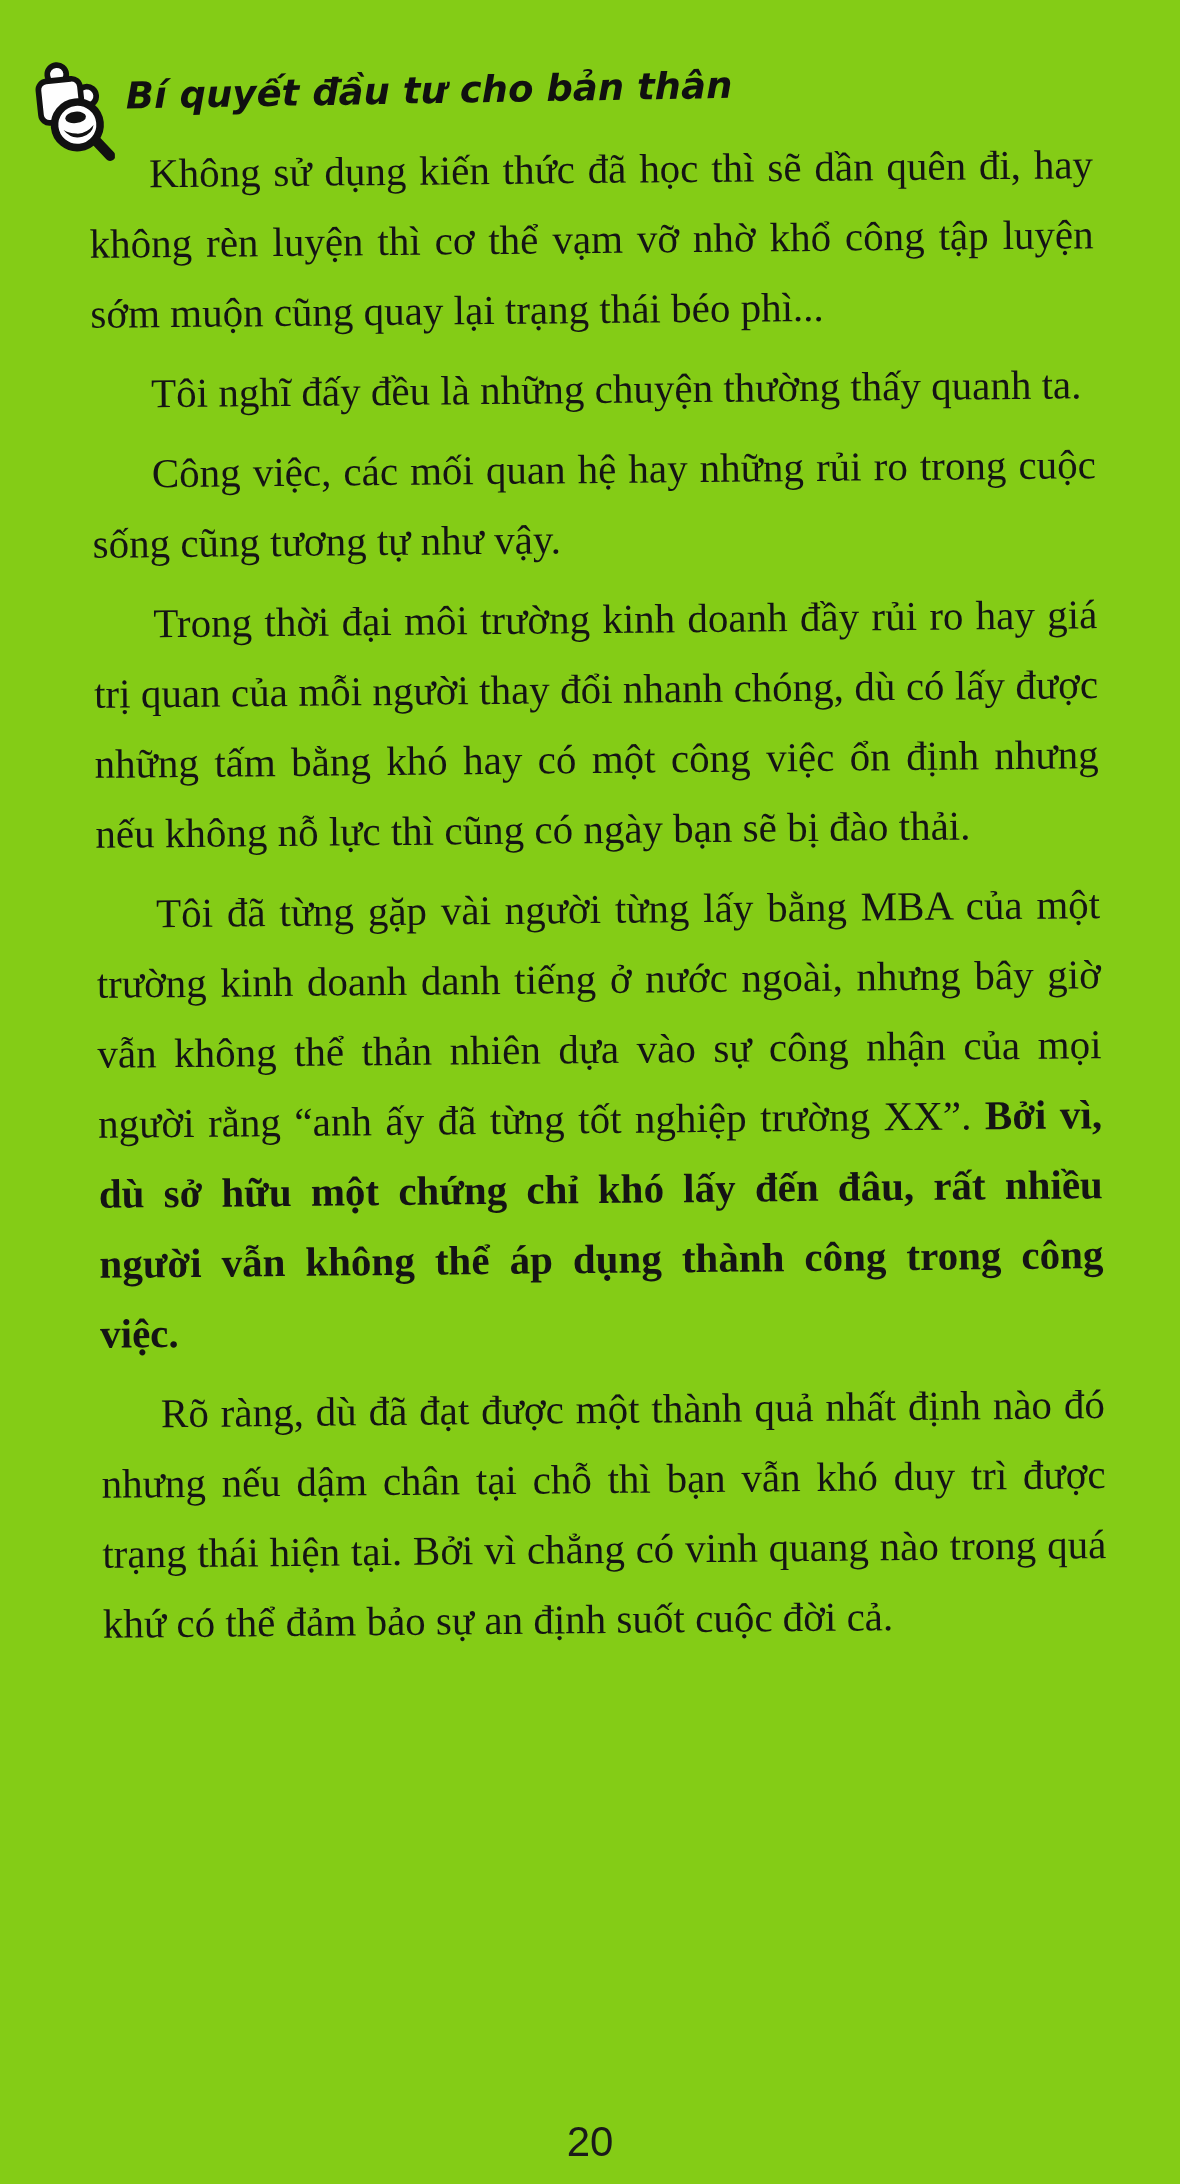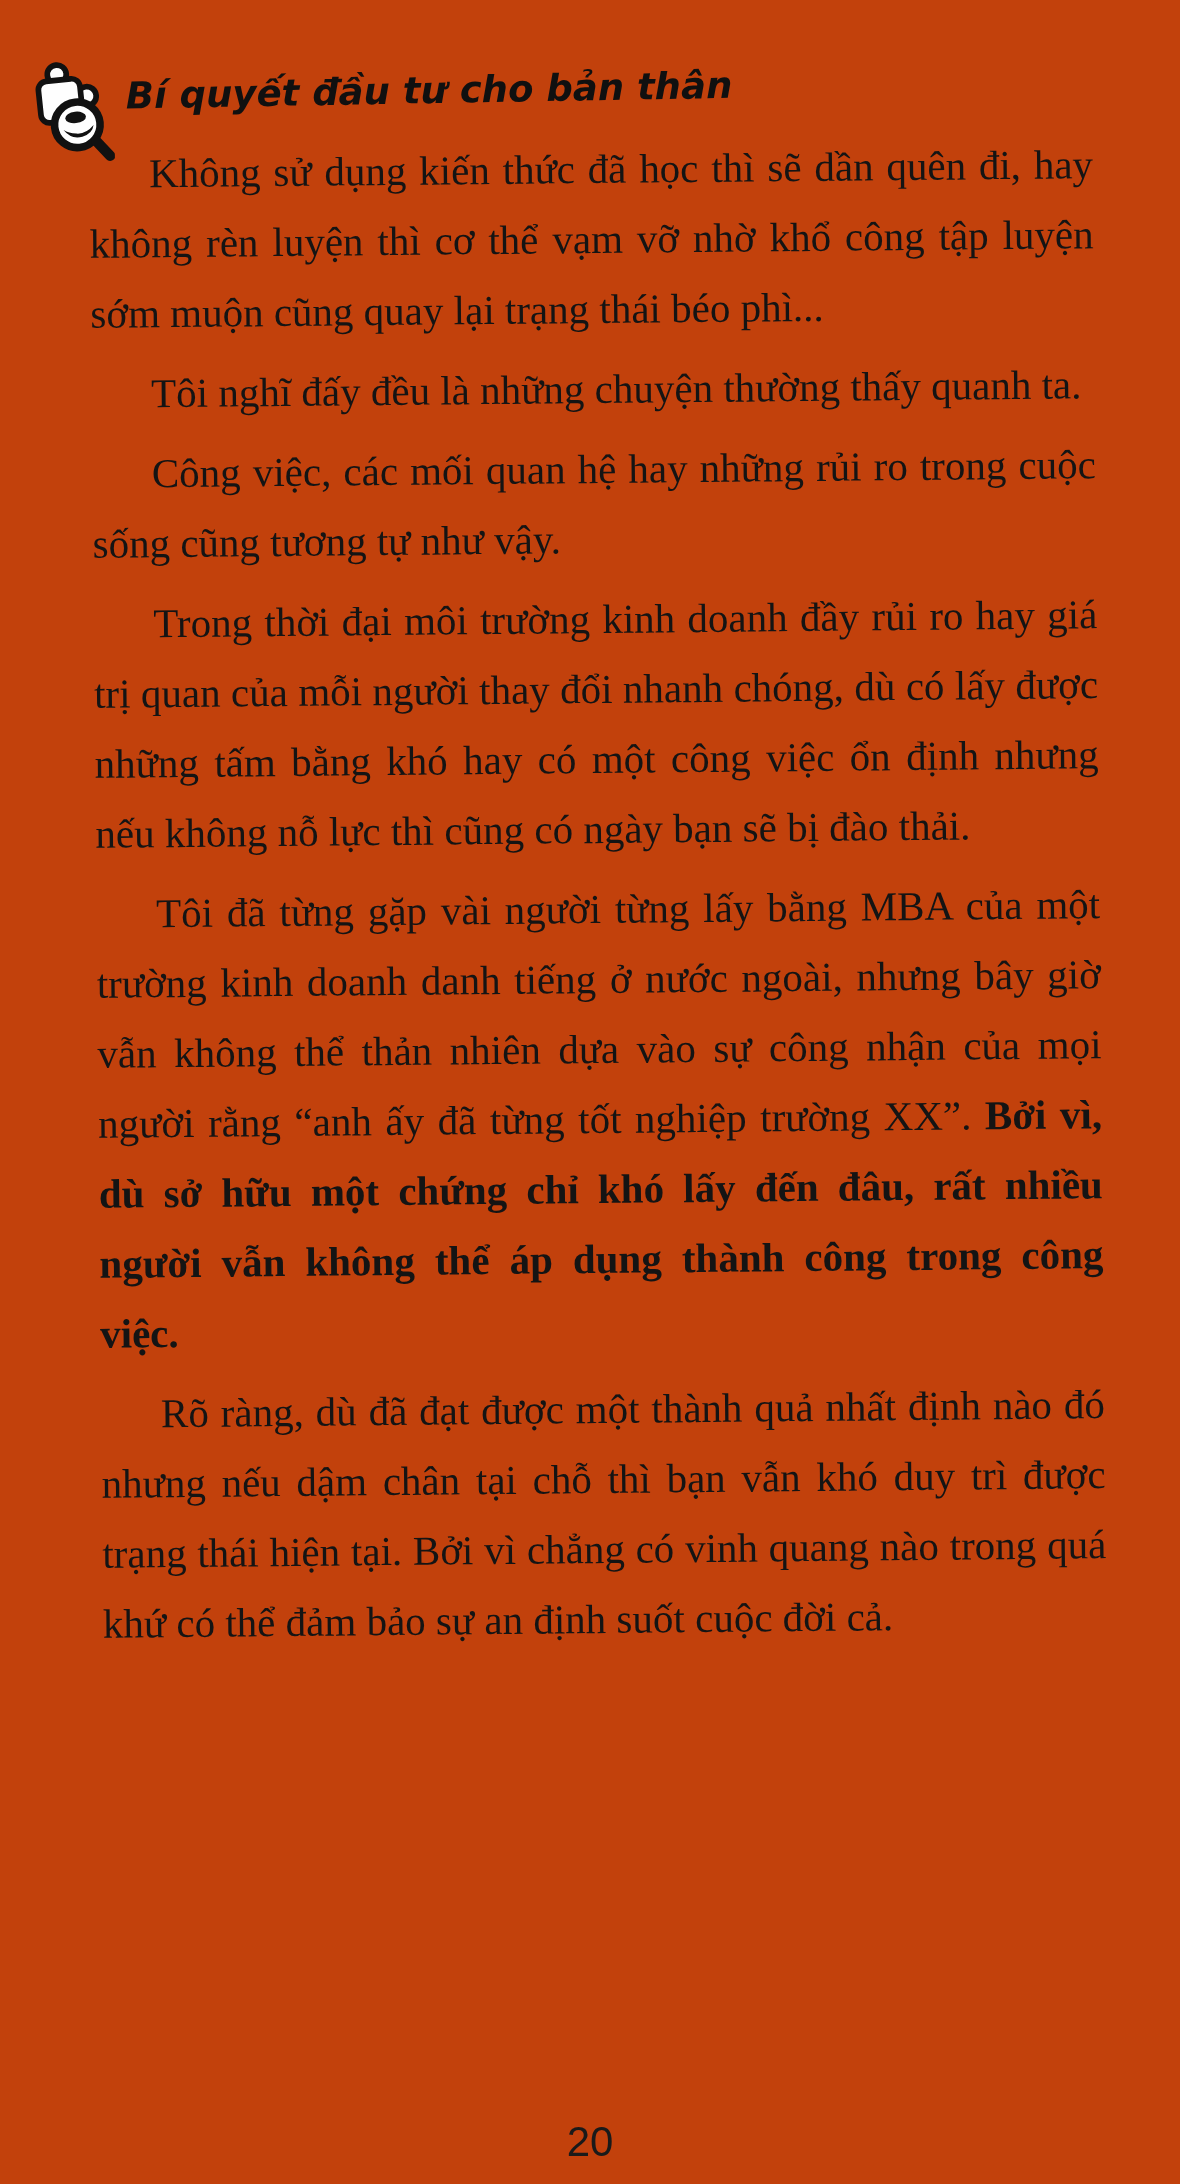--- a/index.html
+++ b/index.html
@@ -5,21 +5,21 @@
   html, body {
     margin: 0;
     padding: 0;
     background: #e8e8e8;
   }
   .page {
     position: relative;
     width: 1180px;
     height: 2184px;
     margin: 0 auto;
-    background: #c2410c;
+    background: #84cc16;
     color: #131313;
     overflow: hidden;
     font-family: "Liberation Serif", "DejaVu Serif", serif;
   }
   .header {
     position: absolute;
     top: 48px;
     left: 26px;
     display: flex;
     align-items: flex-start;

